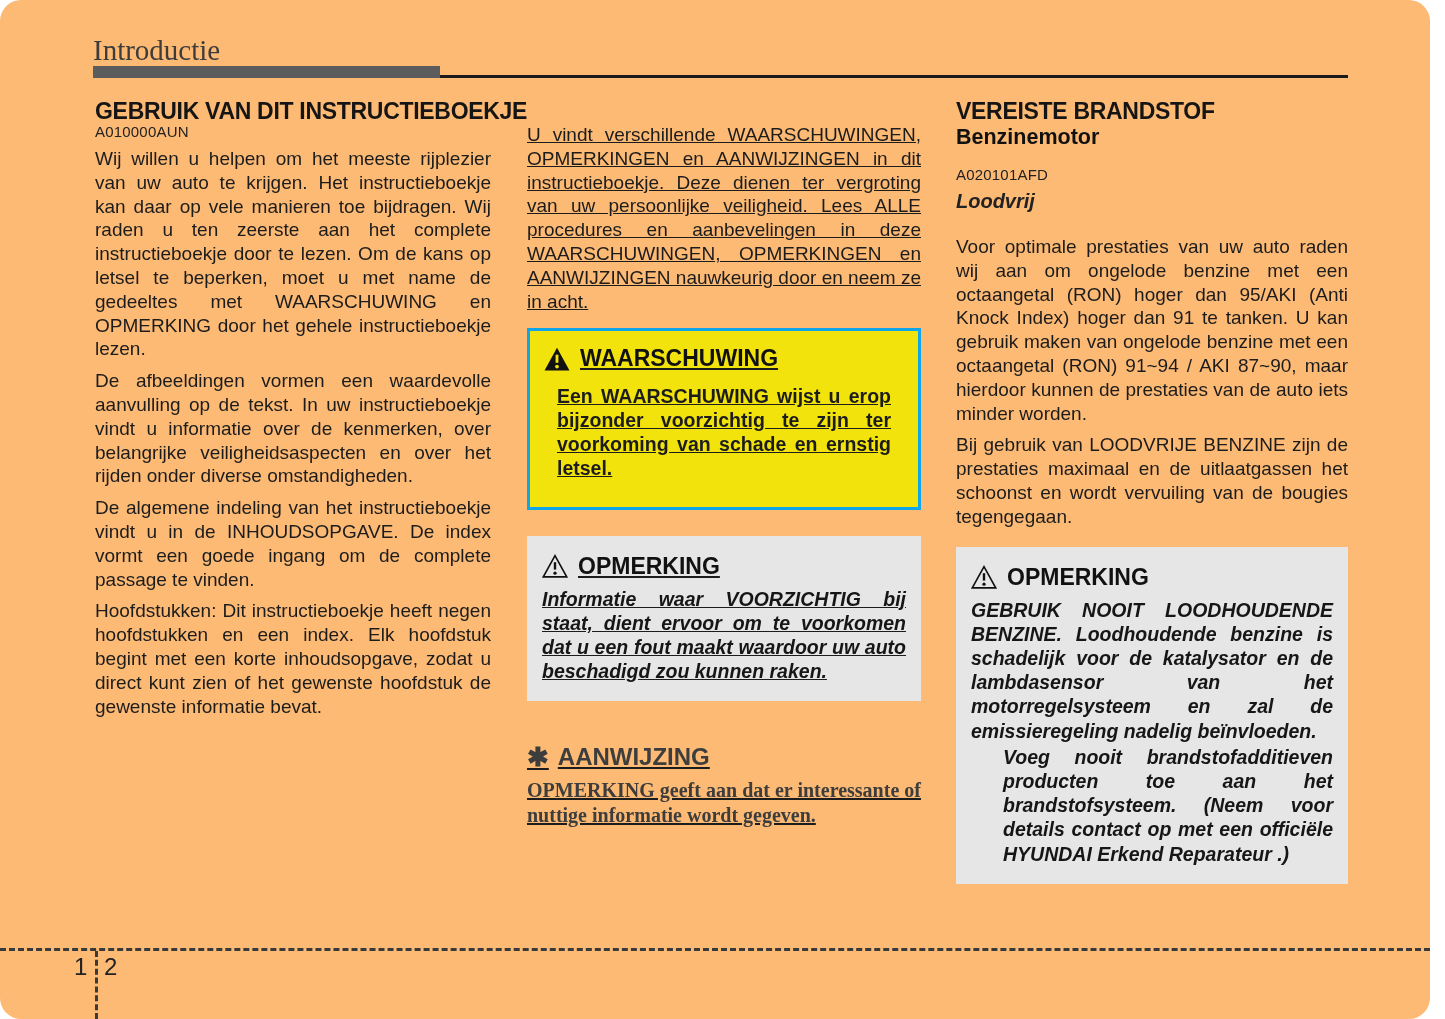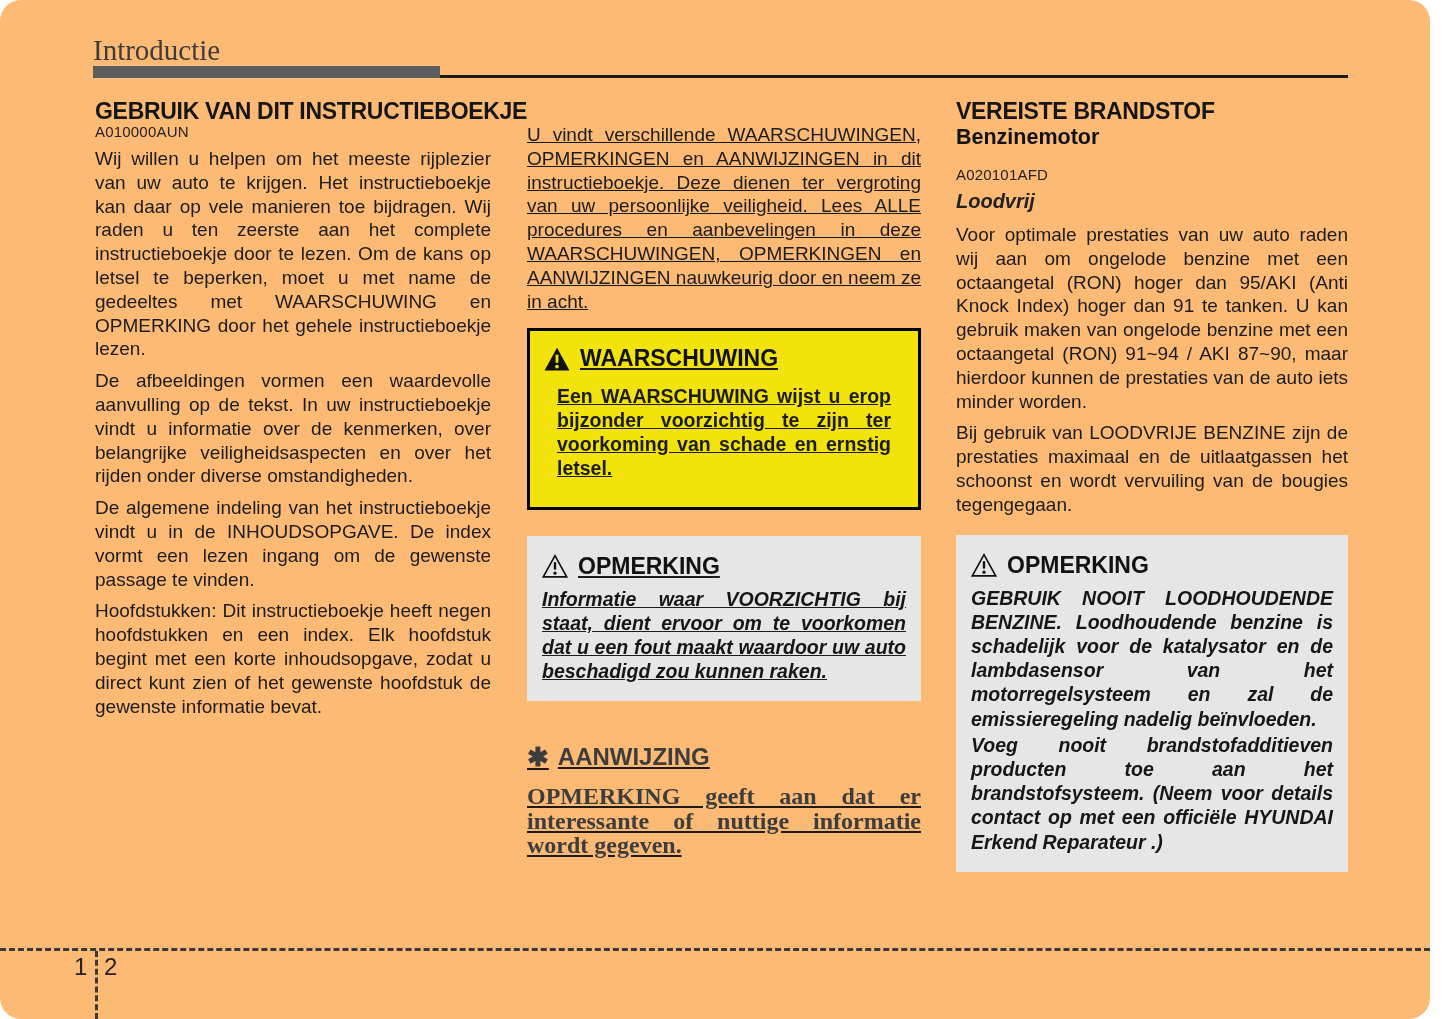--- a/index.html
+++ b/index.html
@@ -28,52 +28,52 @@
   .col2 { left:527px; width:394px;text-decoration:underline; }
   .col3 { left:956px; width:392px; }
 
   .code { font-size:15px; color:#222; margin:0 0 7px 0; letter-spacing:0.2px; }
   p.body {
     font-size:19px; line-height:23.8px; text-align:justify;
     margin:0 0 8px 0; color:#1c1c1c;
   }
 
   .sub-bold { font-size:21.5px; font-weight:bold; margin:2px 0 16px 0; color:#111; }
-  .sub-italic { font-size:20px; font-weight:bold; font-style:italic; margin:0 0 10px 0; color:#222; }
+  .sub-italic { font-size:20px; font-weight:bold; font-style:italic; margin:0 0 22px 0; color:#222; }
   .gap-top { margin-top:28px; }
 
   
   .warn-box {
-    border:3px solid #000000; background:var(--warn-bg,#F2E30C);
+    border:3px solid #0ea5e9; background:var(--warn-bg,#F2E30C);
     padding:10px 14px 13px 14px; margin-top:15px;
   }
   .box-title {
     display:flex; align-items:center; gap:10px;
     font-size:23px; font-weight:bold; color:#111; margin:4px 0 7px 0;
   }
   .box-title .tri { width:26px; height:24px; flex:0 0 auto; }
   .warn-box p.body { font-weight:bold; font-size:19.5px; margin:13px; }
 
   .note-box {
     background:var(--note-bg,#E6E6E6);
     padding:13px 15px 18px 15px; margin-top:26px;
   }
   .note-box p.body { font-weight:bold; font-style:italic; font-size:19.5px; line-height:24.2px; margin:0; color:#161616; }
-  .note-box p.body + p.body { margin-top:2px; }
+  .note-box p.body + p.body { margin-top:2px;margin-left:32px; }
 
   
   .aanw-title {
     display:flex; align-items:center; gap:9px; margin-top:42px;
     font-size:24px; font-weight:bold; color:#3d3d3d;
   }
   .aanw-title .ast { font-size:26px; line-height:1; color:#3d3d3d; }
   .aanw-body {
     font-family:"Liberation Serif", serif; font-weight:bold;
-    font-size:24px; line-height:24.5px; text-align:justify;
-    color:#3d3d3d; margin-top:13px;
+    font-size:20px; line-height:24.5px; text-align:justify;
+    color:#3d3d3d; margin-top:7px;
   }
 
   
   .foot-dash-h { position:absolute; left:0; right:0; top:948px; border-top:3px dashed #3a3a3a; }
   .foot-dash-v { position:absolute; left:95px; top:951px; height:68px; border-left:3px dashed #3a3a3a; }
   .page-num { position:absolute; top:953px; font-size:24px; color:#222; }
   .pn1 { left:74px; }
   .pn2 { left:104px; }
 </style>
 </head>
@@ -85,21 +85,21 @@
   <div class="title-bar"></div>
   <div class="title-rule"></div>
 
   <div class="sec-heading" style="left:95px;">GEBRUIK VAN DIT INSTRUCTIEBOEKJE</div>
   <div class="sec-heading" style="left:956px;">VEREISTE BRANDSTOF</div>
 
   <div class="col col1">
     <div class="code">A010000AUN</div>
     <p class="body">Wij willen u helpen om het meeste rijplezier van uw auto te krijgen. Het instructieboekje kan daar op vele manieren toe bijdragen. Wij raden u ten zeerste aan het complete instructieboekje door te lezen. Om de kans op letsel te beperken, moet u met name de gedeeltes met WAARSCHUWING en OPMERKING door het gehele instructieboekje lezen.</p>
     <p class="body">De afbeeldingen vormen een waardevolle aanvulling op de tekst. In uw instructieboekje vindt u informatie over de kenmerken, over belangrijke veiligheidsaspecten en over het rijden onder diverse omstandigheden.</p>
-    <p class="body">De algemene indeling van het instructieboekje vindt u in de INHOUDSOPGAVE. De index vormt een lezen ingang om de gewenste passage te vinden.</p>
+    <p class="body">De algemene indeling van het instructieboekje vindt u in de INHOUDSOPGAVE. De index vormt een goede ingang om de complete passage te vinden.</p>
     <p class="body">Hoofdstukken: Dit instructieboekje heeft negen hoofdstukken en een index. Elk hoofdstuk begint met een korte inhoudsopgave, zodat u direct kunt zien of het gewenste hoofdstuk de gewenste informatie bevat.</p>
   </div>
 
   <div class="col col2">
     <p class="body">U vindt verschillende WAARSCHUWINGEN, OPMERKINGEN en AANWIJZINGEN in dit instructieboekje. Deze dienen ter vergroting van uw persoonlijke veiligheid. Lees ALLE procedures en aanbevelingen in deze WAARSCHUWINGEN, OPMERKINGEN en AANWIJZINGEN nauwkeurig door en neem ze in acht.</p>
 
     <div class="warn-box">
       <div class="box-title">
         <svg class="tri" viewBox="0 0 24 22">
           <path d="M12 0.5 L23.5 21.5 H0.5 Z" fill="#111"></path>

